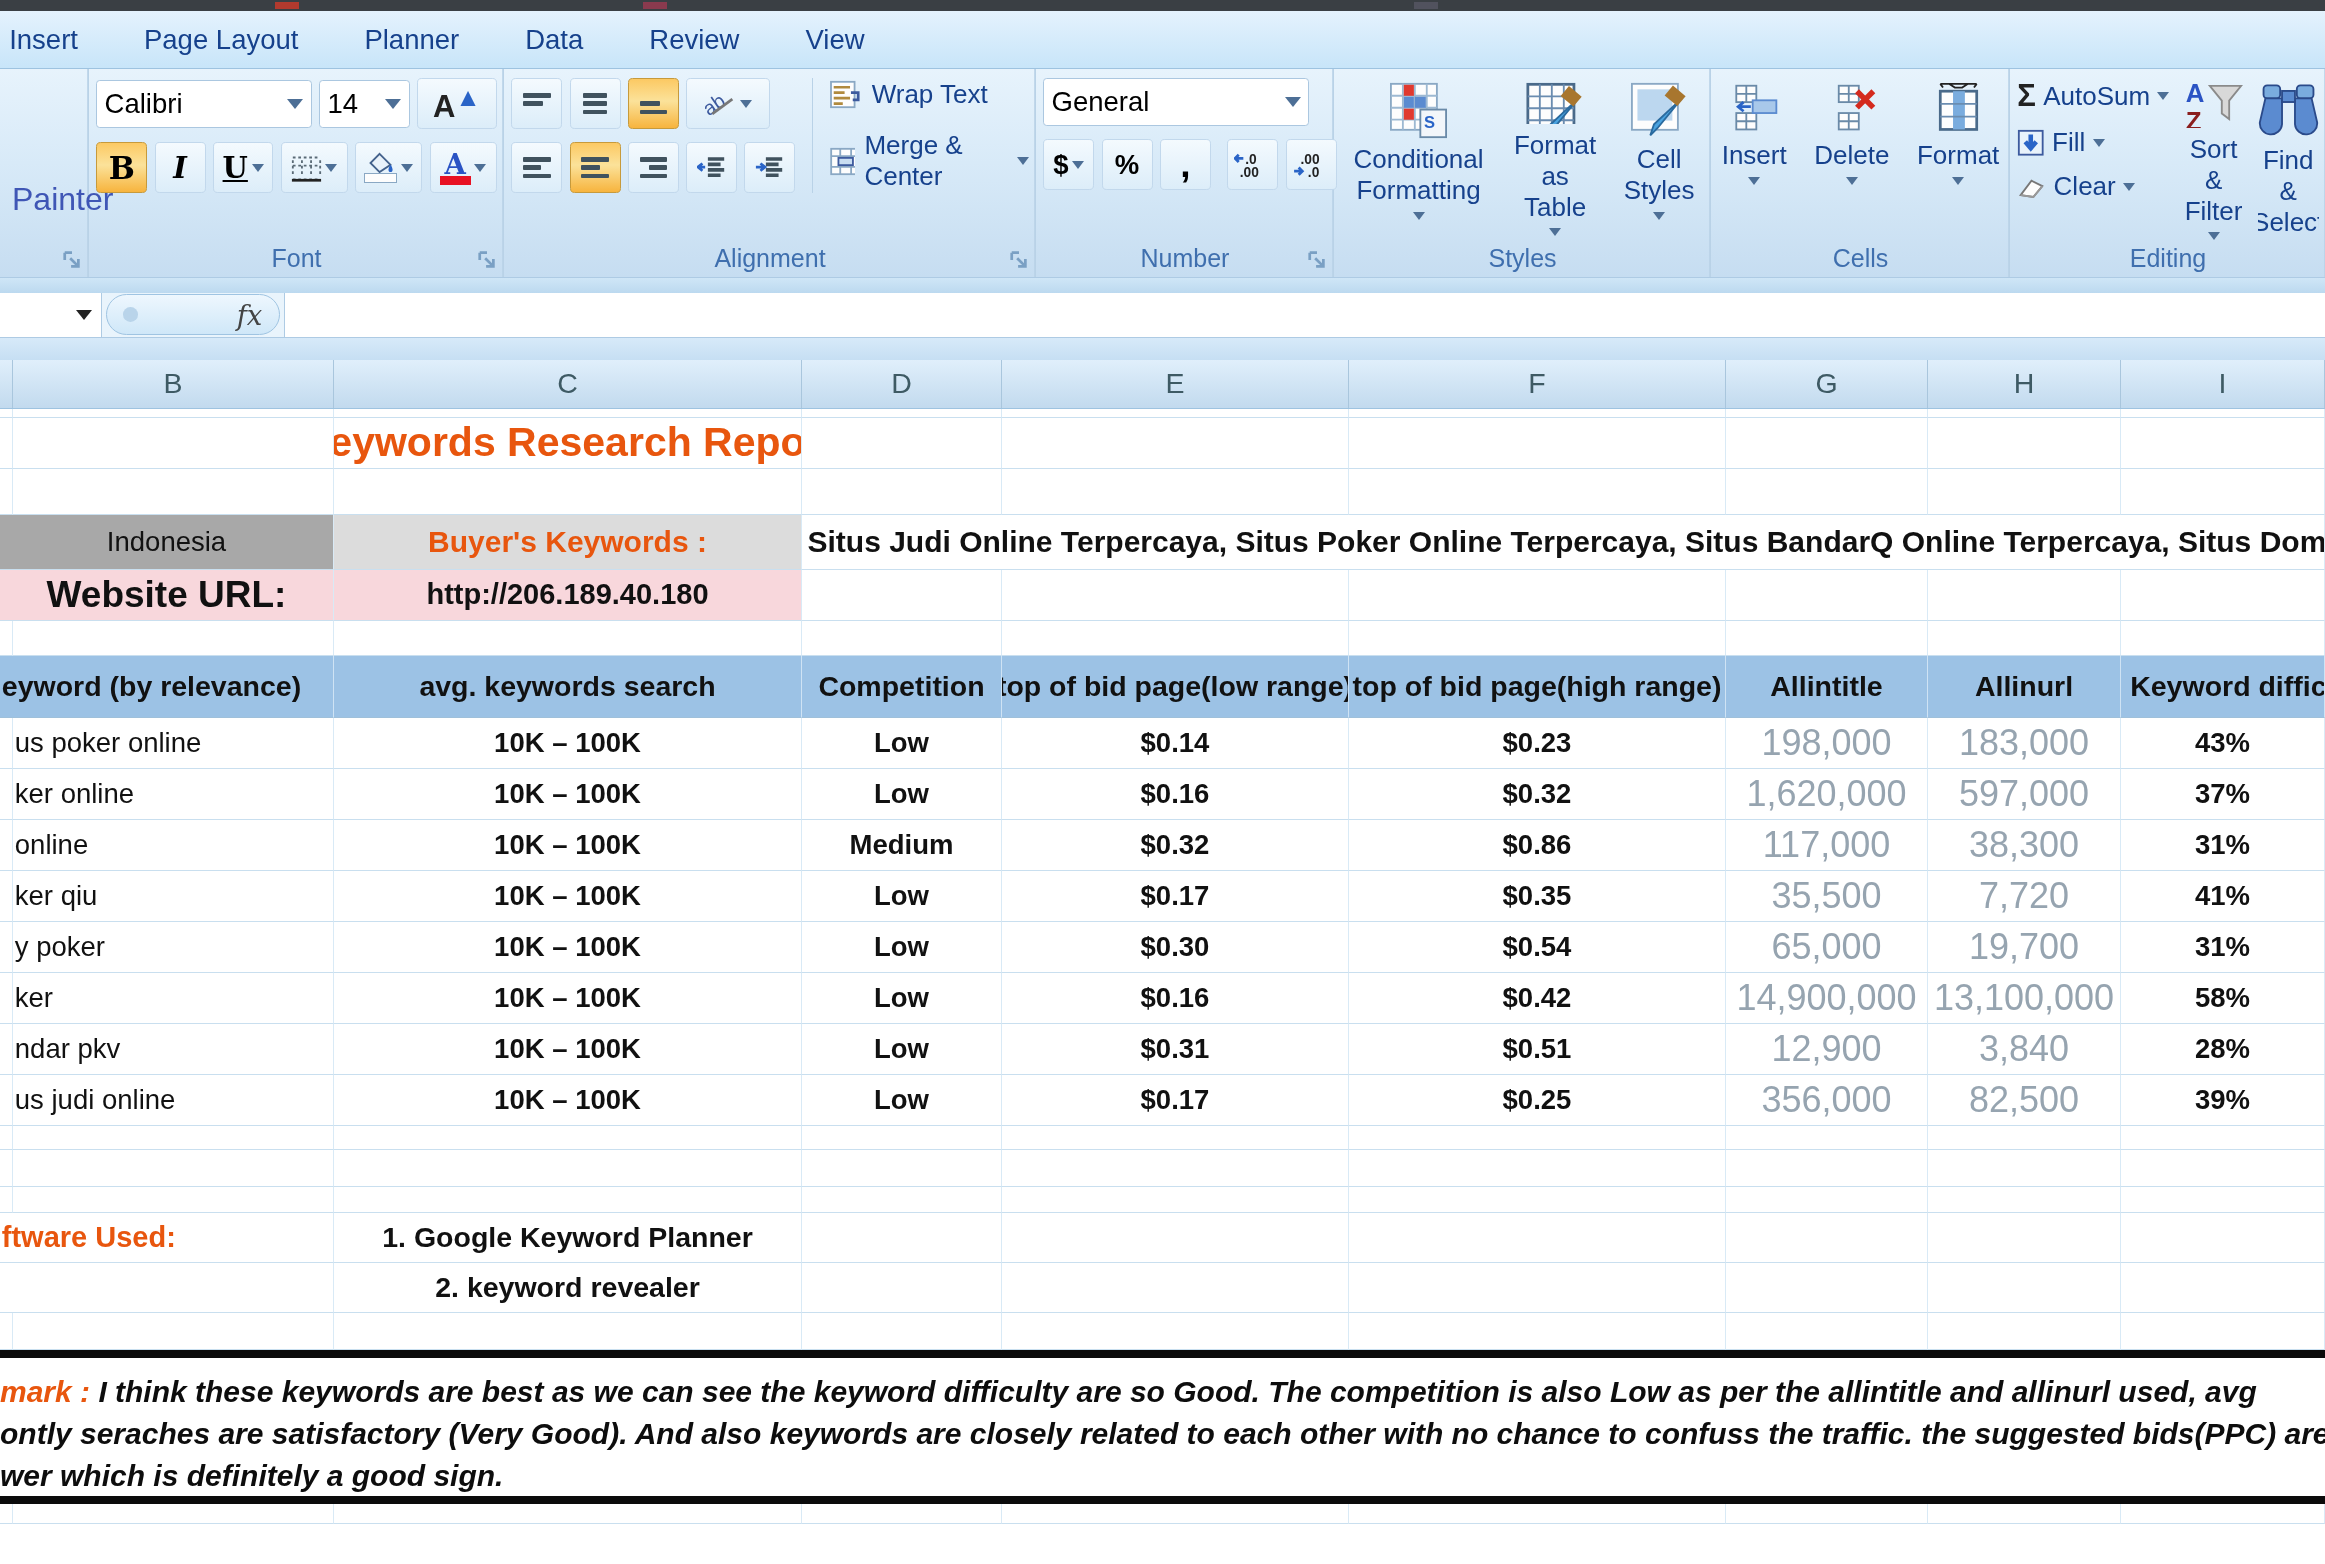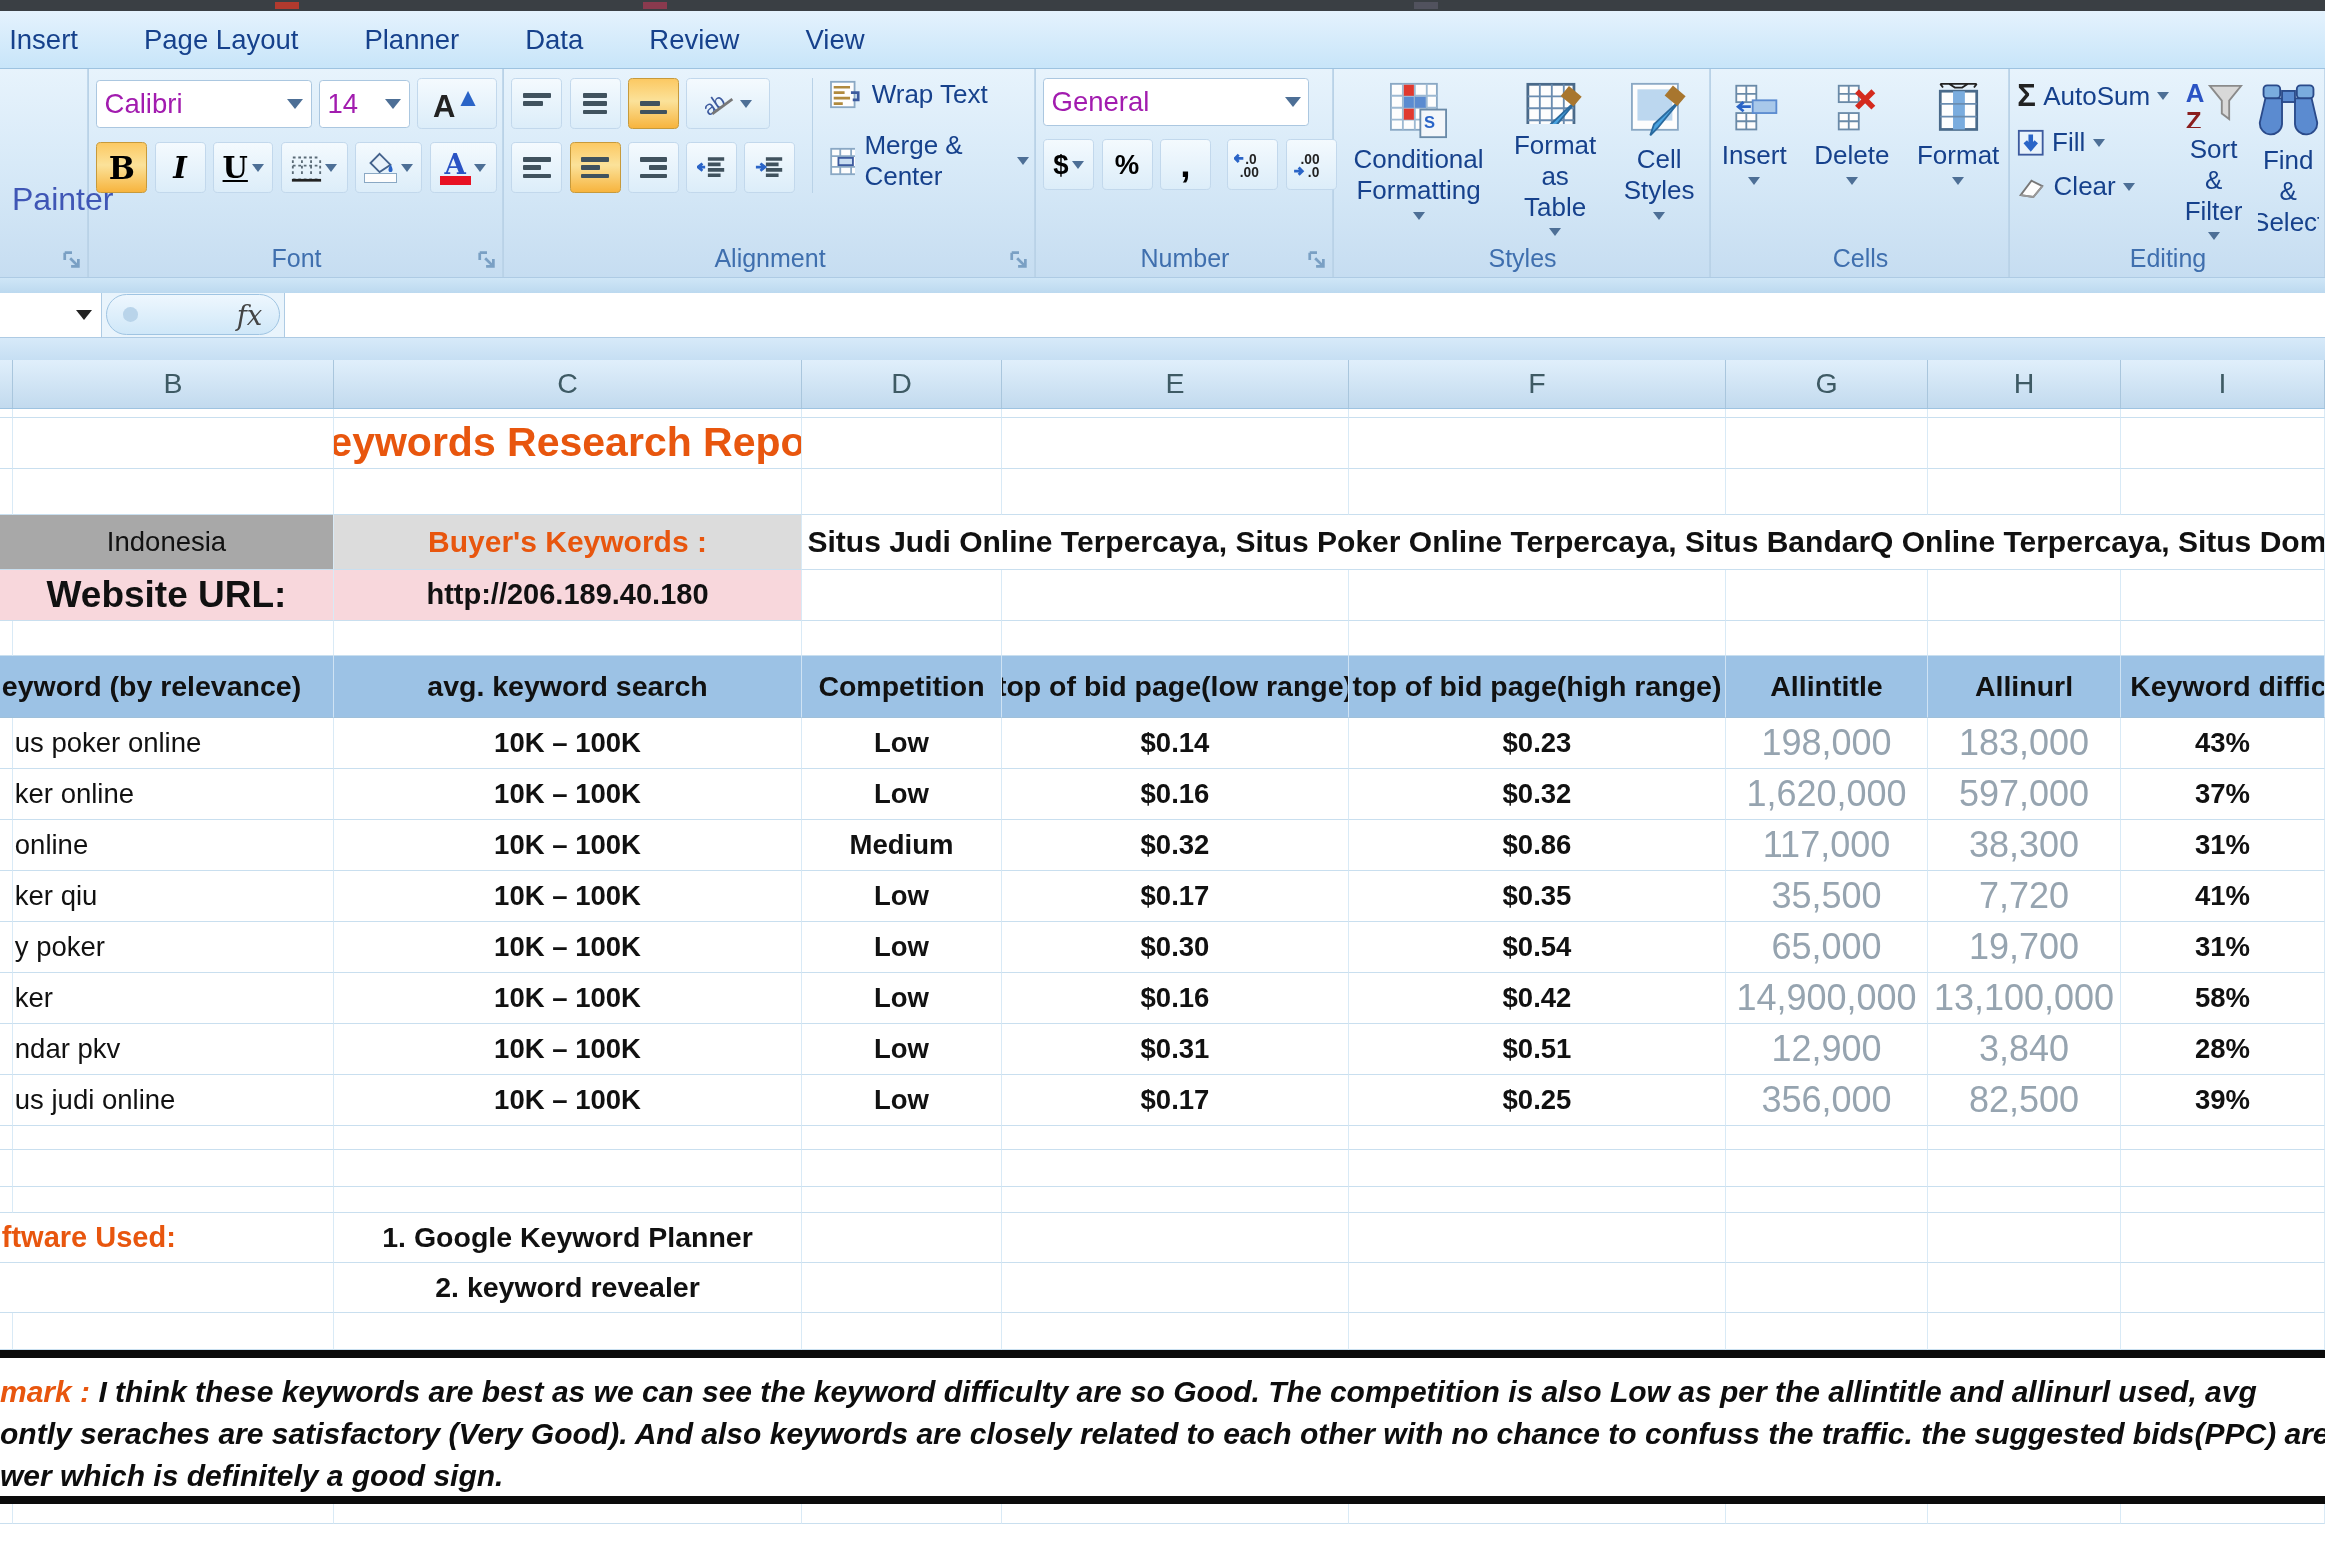--- a/index.html
+++ b/index.html
@@ -21,21 +21,21 @@
   .ribbon{height:208px;background:linear-gradient(180deg,#e7f3fc 0%,#d8eaf8 45%,#c6ddf1 100%);
           display:flex;border-bottom:1.8px solid #aecbe4;}
   .group{position:relative;box-shadow:inset -1.8px 0 0 #b9d2e7,inset -0.9px 0 0 #f2f9ff;
          padding:9.2px 7.3px 37px 7.3px;box-sizing:border-box;flex:0 0 auto;}
   .glabel{position:absolute;bottom:3.7px;left:0;right:0;text-align:center;
           font-size:25px;color:#3f6fae;}
   .dlg{position:absolute;bottom:7.3px;right:7.3px;width:20px;height:20px;}
   .btnrow{display:flex;align-items:center;gap:7.3px;}
   .combo{background:#fff;border:1.8px solid #abc7e0;border-radius:3.7px;display:flex;
          align-items:center;justify-content:space-between;padding:1.8px 7.3px;height:48px;box-sizing:border-box;}
-  .combo .val{font-size:27.5px;color:#a21caf;}
+  .combo .val{font-size:27.5px;color:#000000;}
   .arrow{width:0;height:0;border-left:8.3px solid transparent;border-right:8.3px solid transparent;
          border-top:10px solid #4d6f96;}
   .smallarrow{width:0;height:0;border-left:6.4px solid transparent;border-right:6.4px solid transparent;
          border-top:8.3px solid #4d6f96;}
   .rbtn{height:51px;min-width:51px;border:1.8px solid #c2d8ec;border-radius:4.6px;background:linear-gradient(#f4fafe,#dcedf9);
         display:flex;align-items:center;justify-content:center;gap:3.7px;box-sizing:border-box;}
   .rbtn.on{background:linear-gradient(#fcc963,#fbe29a 45%,#f7b43e);border-color:#c79a3b;}
   .bigbtn{display:flex;flex-direction:column;align-items:center;justify-content:flex-start;
           gap:5.5px;padding:3.7px 9.2px;font-size:26px;color:#16418c;text-align:center;line-height:31px;}
   .lbl{font-size:26px;color:#16418c;}
@@ -523,21 +523,21 @@
       <div class="cell"></div>
       <div class="cell"></div>
       <div class="cell"></div>
       <div class="cell"></div>
       <div class="cell"></div>
       <div class="cell"></div>
   </div>
 
   <div class="row r-thead thead">
     <div class="cell span-ab left">eyword (by relevance)</div>
-    <div class="cell">avg. keyword search</div>
+    <div class="cell">avg. keywords search</div>
     <div class="cell">Competition</div>
     <div class="cell">top of bid page(low range)</div>
     <div class="cell">top of bid page(high range)</div>
     <div class="cell">Allintitle</div>
     <div class="cell">Allinurl</div>
     <div class="cell left" style="padding-left:9.2px">Keyword difficulty</div>
   </div>
 
   <div class="row r-data">
     <div class="cell"></div>

